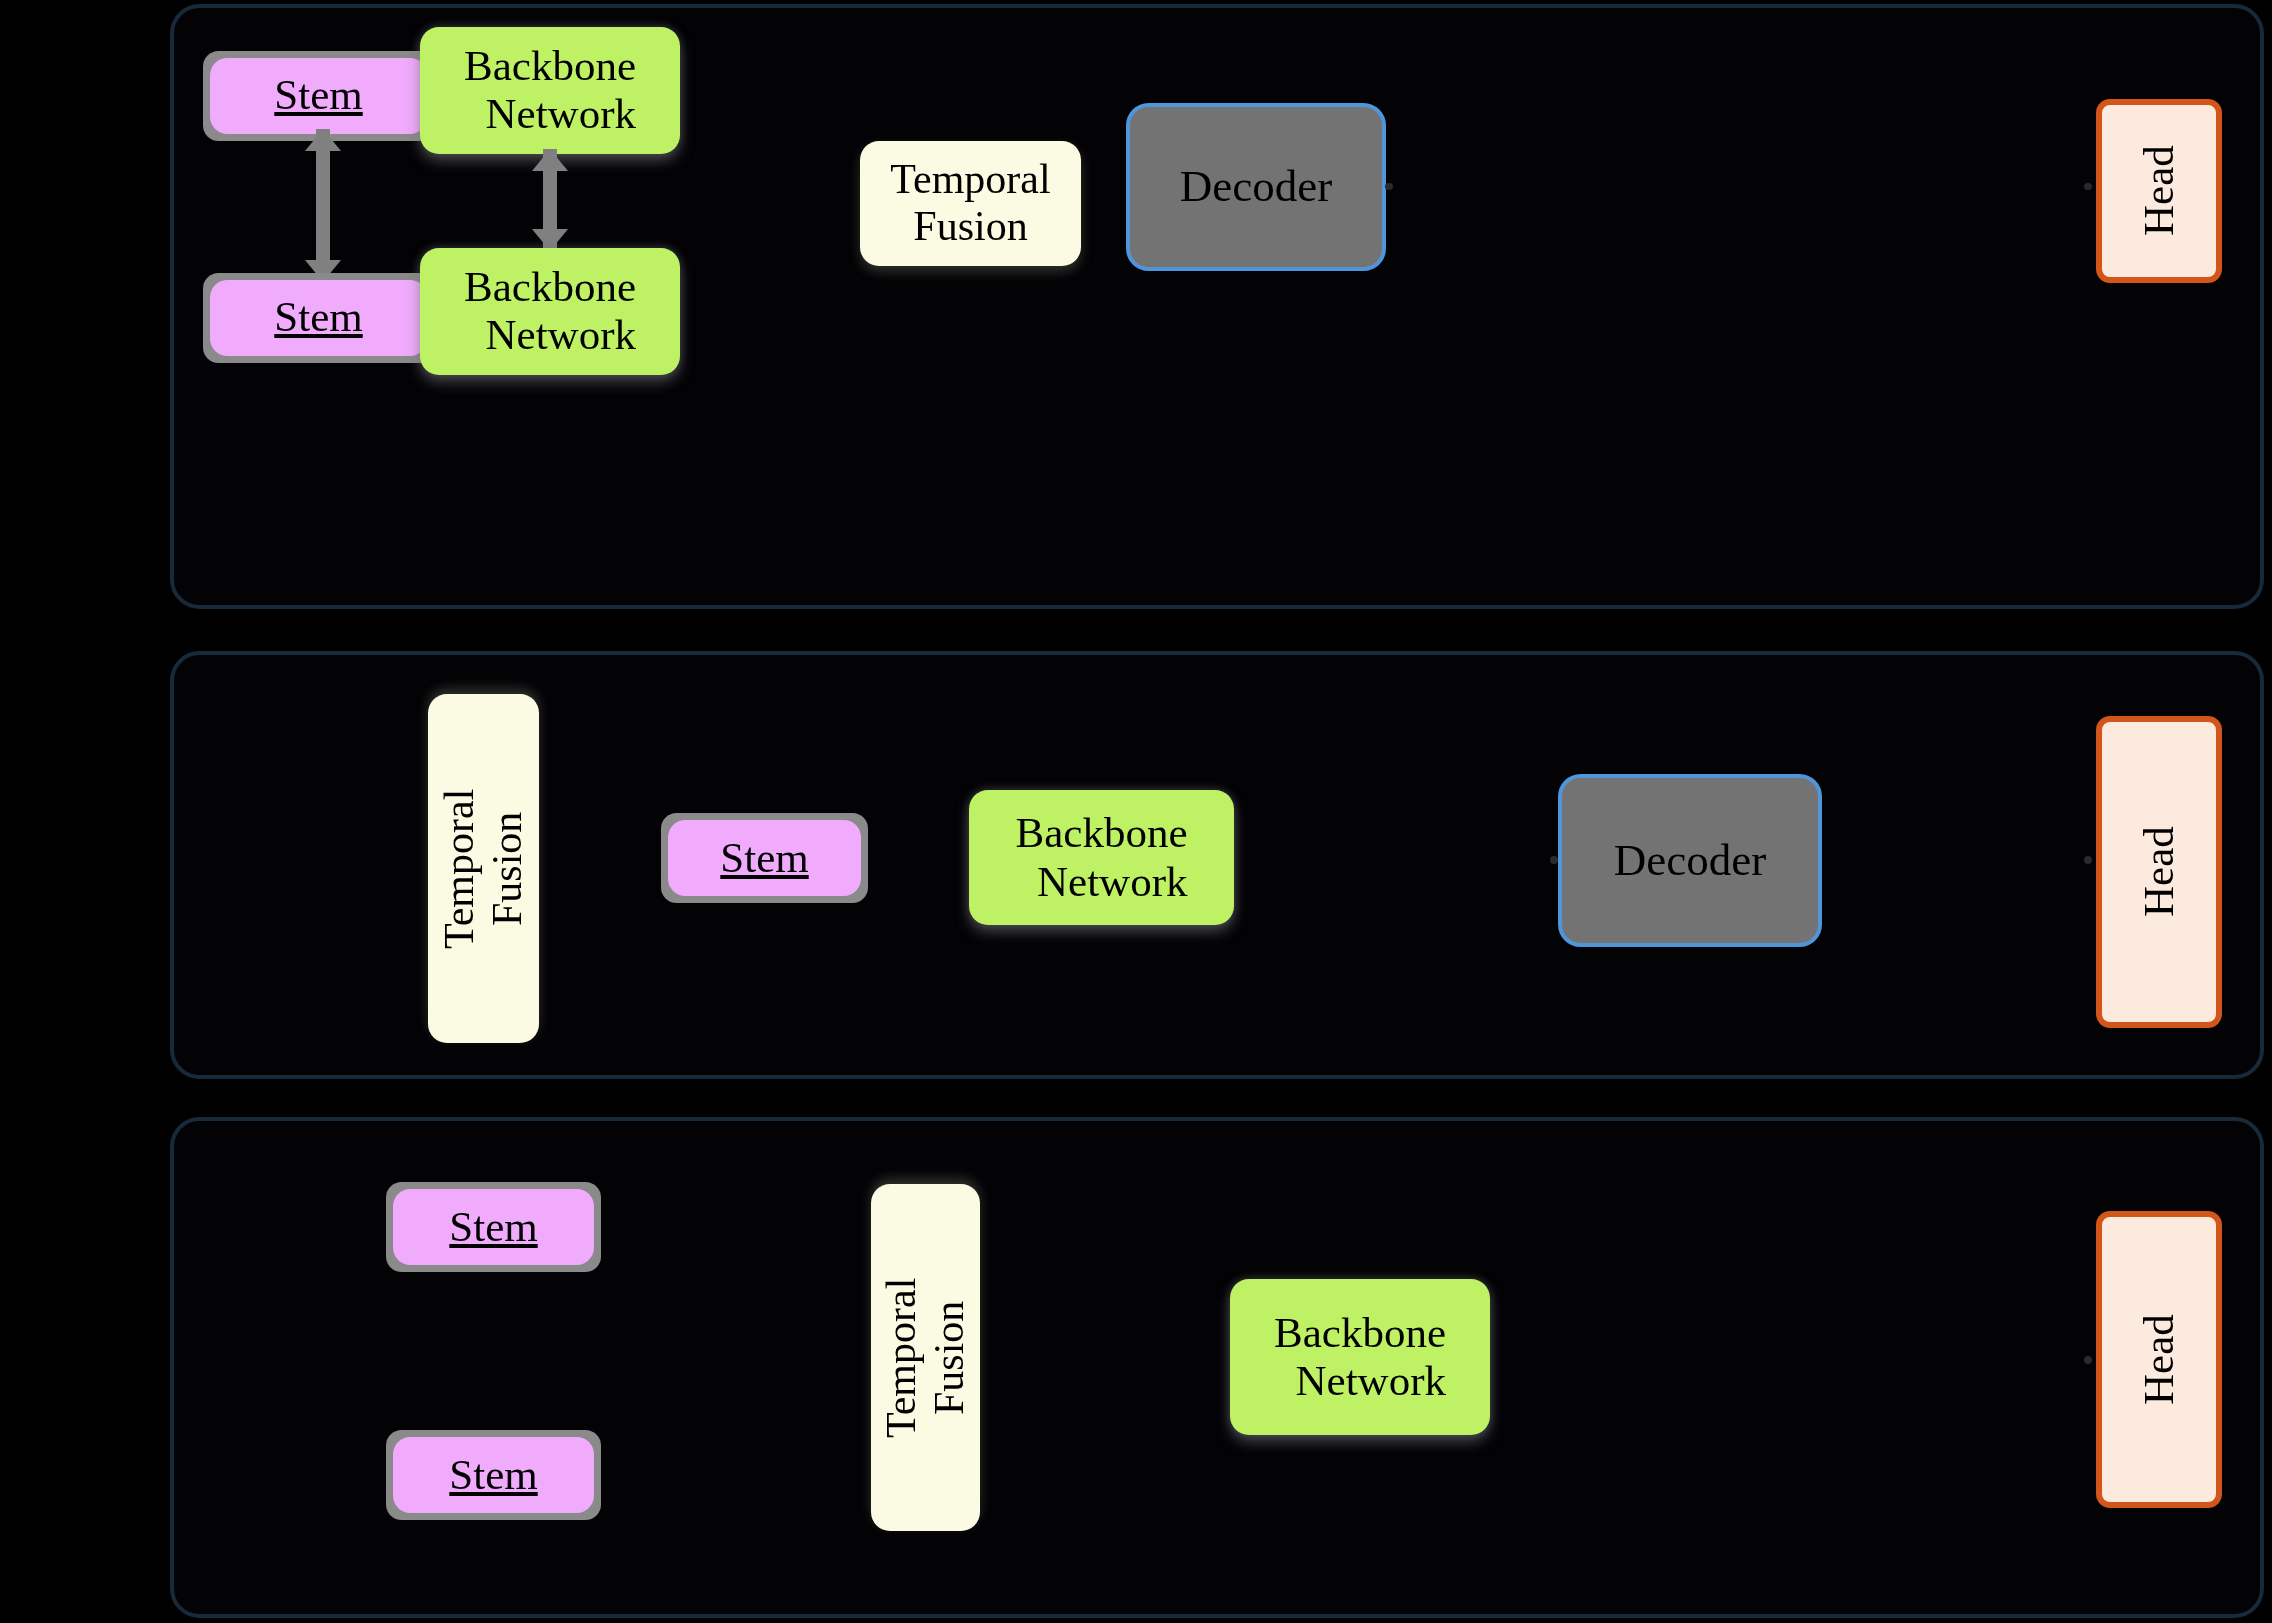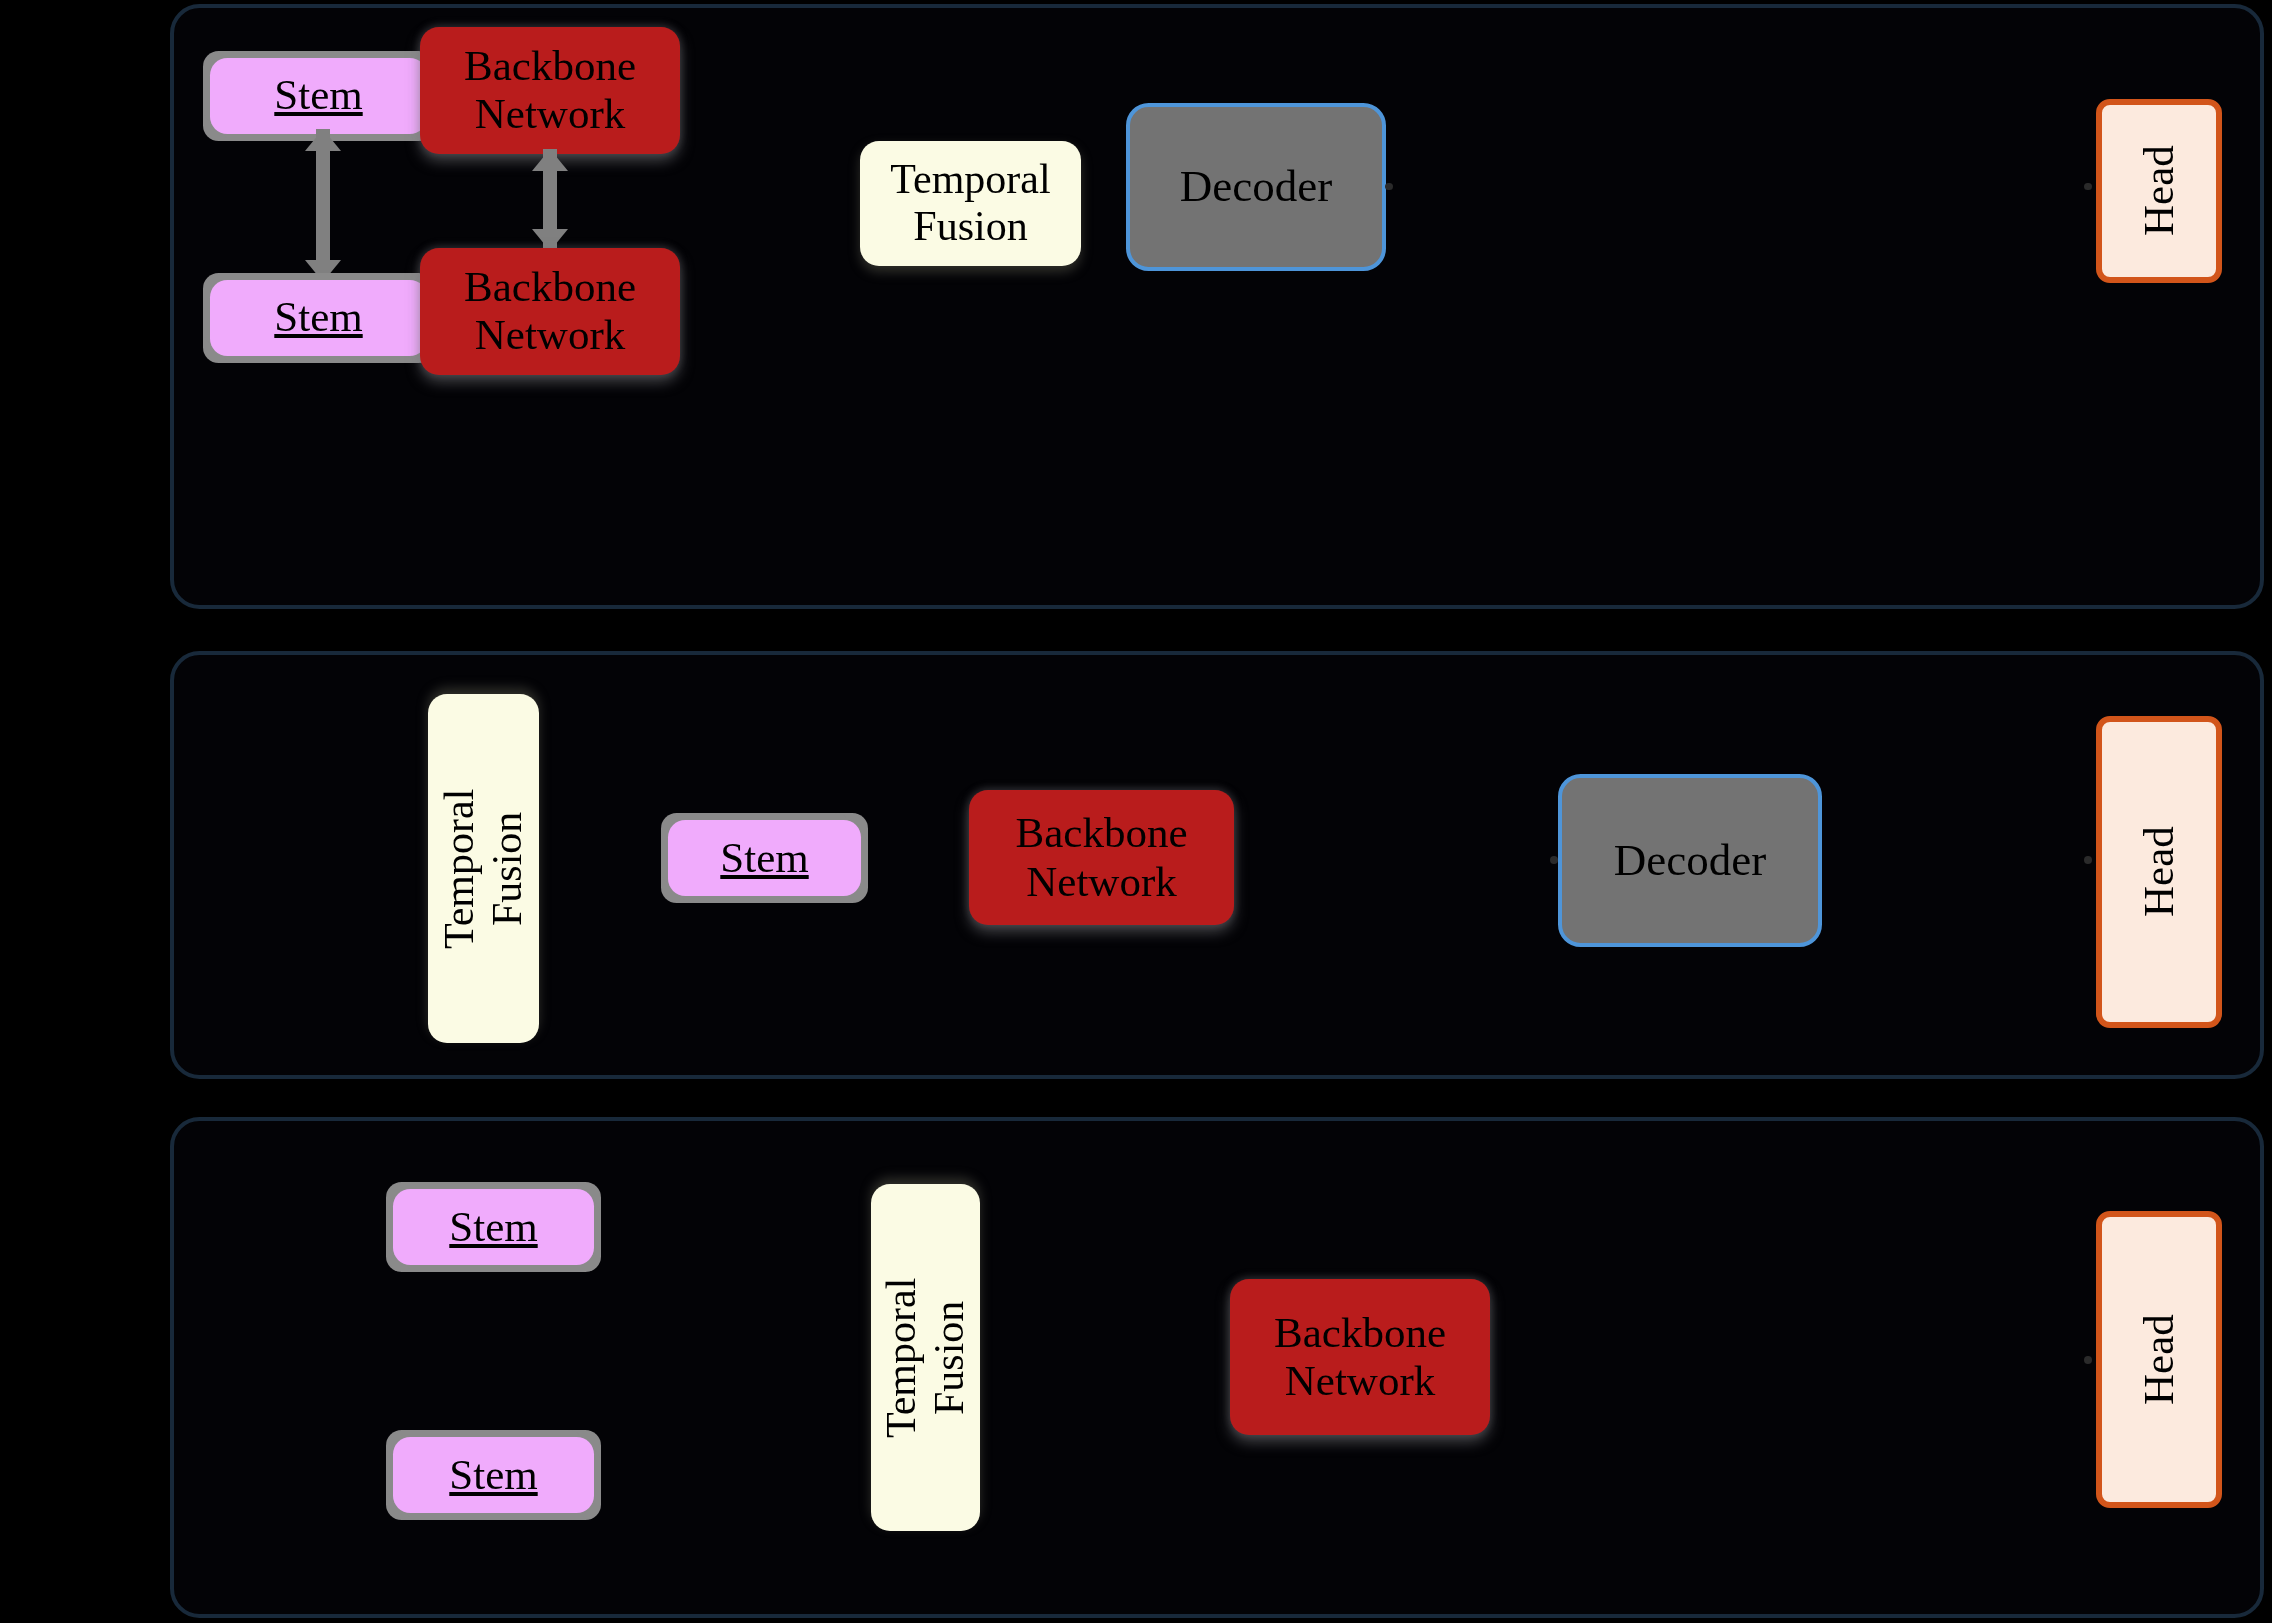--- a/index.html
+++ b/index.html
@@ -37,24 +37,25 @@
     background:#f0abfc;
     border-radius:17.3px;
     box-shadow:
       -8.7px -8.7px 0 -1.7px #8a8a8a,
        8.7px  8.7px 0 -1.7px #8a8a8a,
       -8.7px  8.7px 0 -1.7px #8a8a8a,
        8.7px -8.7px 0 -1.7px #8a8a8a;
     text-decoration: underline;
   }
   .n-gray-soft{
-    background:#b91c1c;
+    background:#bef264;
     border-radius:19px;
     box-shadow:0 7px 14px rgba(120,120,125,.55),
                0 -1.7px 8.7px rgba(120,120,125,.30);
+    text-align:right;
   }
 
   
   .n-cream{
     background:#fbfbe4;
     border-radius:19px;
     box-shadow:0 5.2px 12px rgba(130,130,110,.35);
   }
 
   

